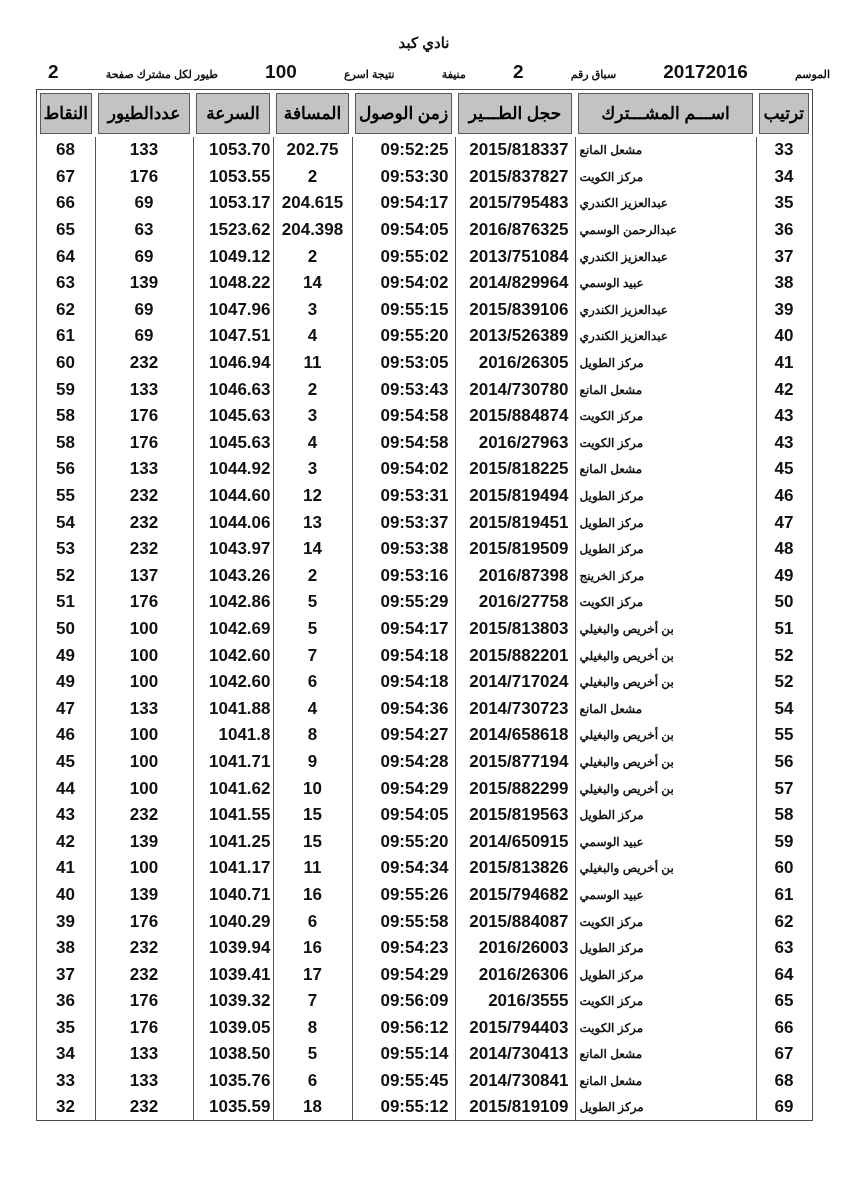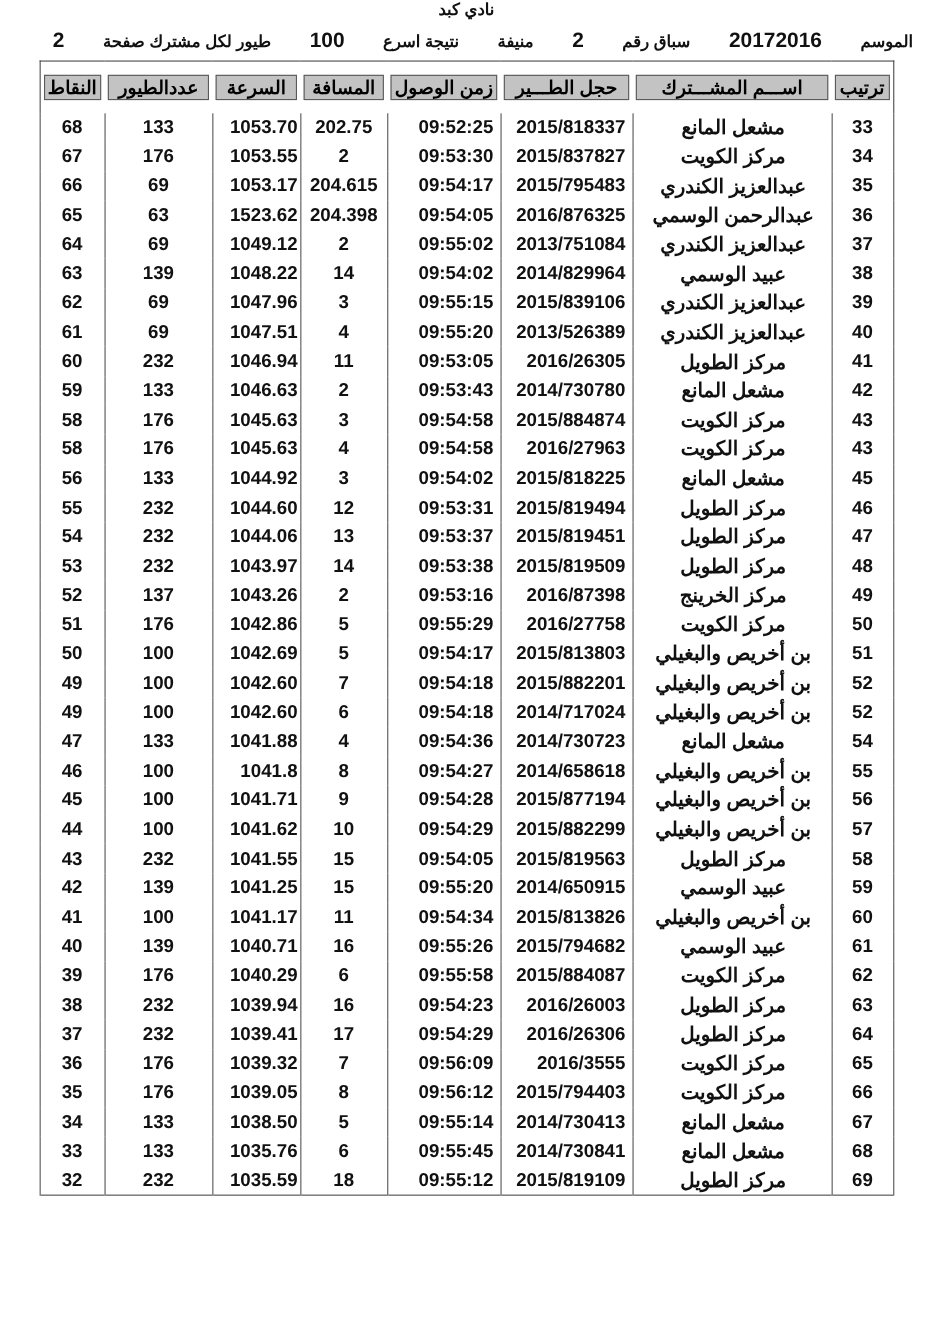--- a/index.html
+++ b/index.html
@@ -3,38 +3,38 @@
 <meta charset="utf-8">
 <style>
   * { margin: 0; padding: 0; box-sizing: border-box; }
   html, body { background: #ffffff; }
   body {
     width: 848px; height: 1200px; overflow: hidden;
     font-family: "Liberation Sans", sans-serif;
     font-weight: 700; color: #111111;
     direction: rtl;
   }
-  .page { }
+  .page { padding-top: 34px; }
 
   
   .club-title {
     text-align: center;
     font-size: 15px;
     letter-spacing: 0.5px;
     margin-bottom: 9px;
   }
   .subtitle {
     display: flex;
     align-items: baseline;
     justify-content: space-between;
     padding: 0 18px 0 48px;
     margin-bottom: 6px;
     white-space: nowrap;
   }
-  .subtitle .ar  { font-size: 15px; }
+  .subtitle .ar  { font-size: 11px; }
   .subtitle .nm  { font-size: 19px; direction: ltr; unicode-bidi: embed; }
 
   
   table.results {
     width: 776px;
     margin: 0 auto;
     border-collapse: collapse;
     table-layout: fixed;
     border: 1.5px solid #4a4a4a;
   }
@@ -50,21 +50,21 @@
   thead th {
     height: 47px;
     padding: 3px;
     background: #ffffff;
     font-weight: 700;
     vertical-align: middle;
   }
   thead .hbox {
     background: #c3c3c3;
     border: 1px solid #5a5a5a;
-    height: 23px;
+    height: 41px;
     display: flex;
     align-items: center;
     font-size: 17px;
     color: #000;
     white-space: nowrap;
     overflow: hidden;
   }
   .hb-center { justify-content: center; }
 
   tbody td {
@@ -72,21 +72,21 @@
     border-right: 1px solid #555555;
     border-left: 1px solid #555555;
     font-size: 17px;
     vertical-align: middle;
     white-space: nowrap;
     overflow: hidden;
   }
   td.num  { direction: ltr; }
   td.t-center { text-align: center; }
   td.t-right  { text-align: right; }
-  td.cell-name { font-size: 18px; padding-left: 4px; padding-right: 2px; text-align: center; margin-left: 16px; }
+  td.cell-name { font-size: 12px; padding-left: 4px; padding-right: 2px; text-align: left; margin-left: 16px; }
   td.cell-ring  { padding-right: 6px; margin-top: 40px; }
   td.cell-time  { padding-right: 6px; margin-left: 20px; }
   td.cell-speed { padding-right: 2px; }
 </style>
 </head>
 <body>
 
 <div class="page">
 
   <div class="club-title">نادي كبد</div>

